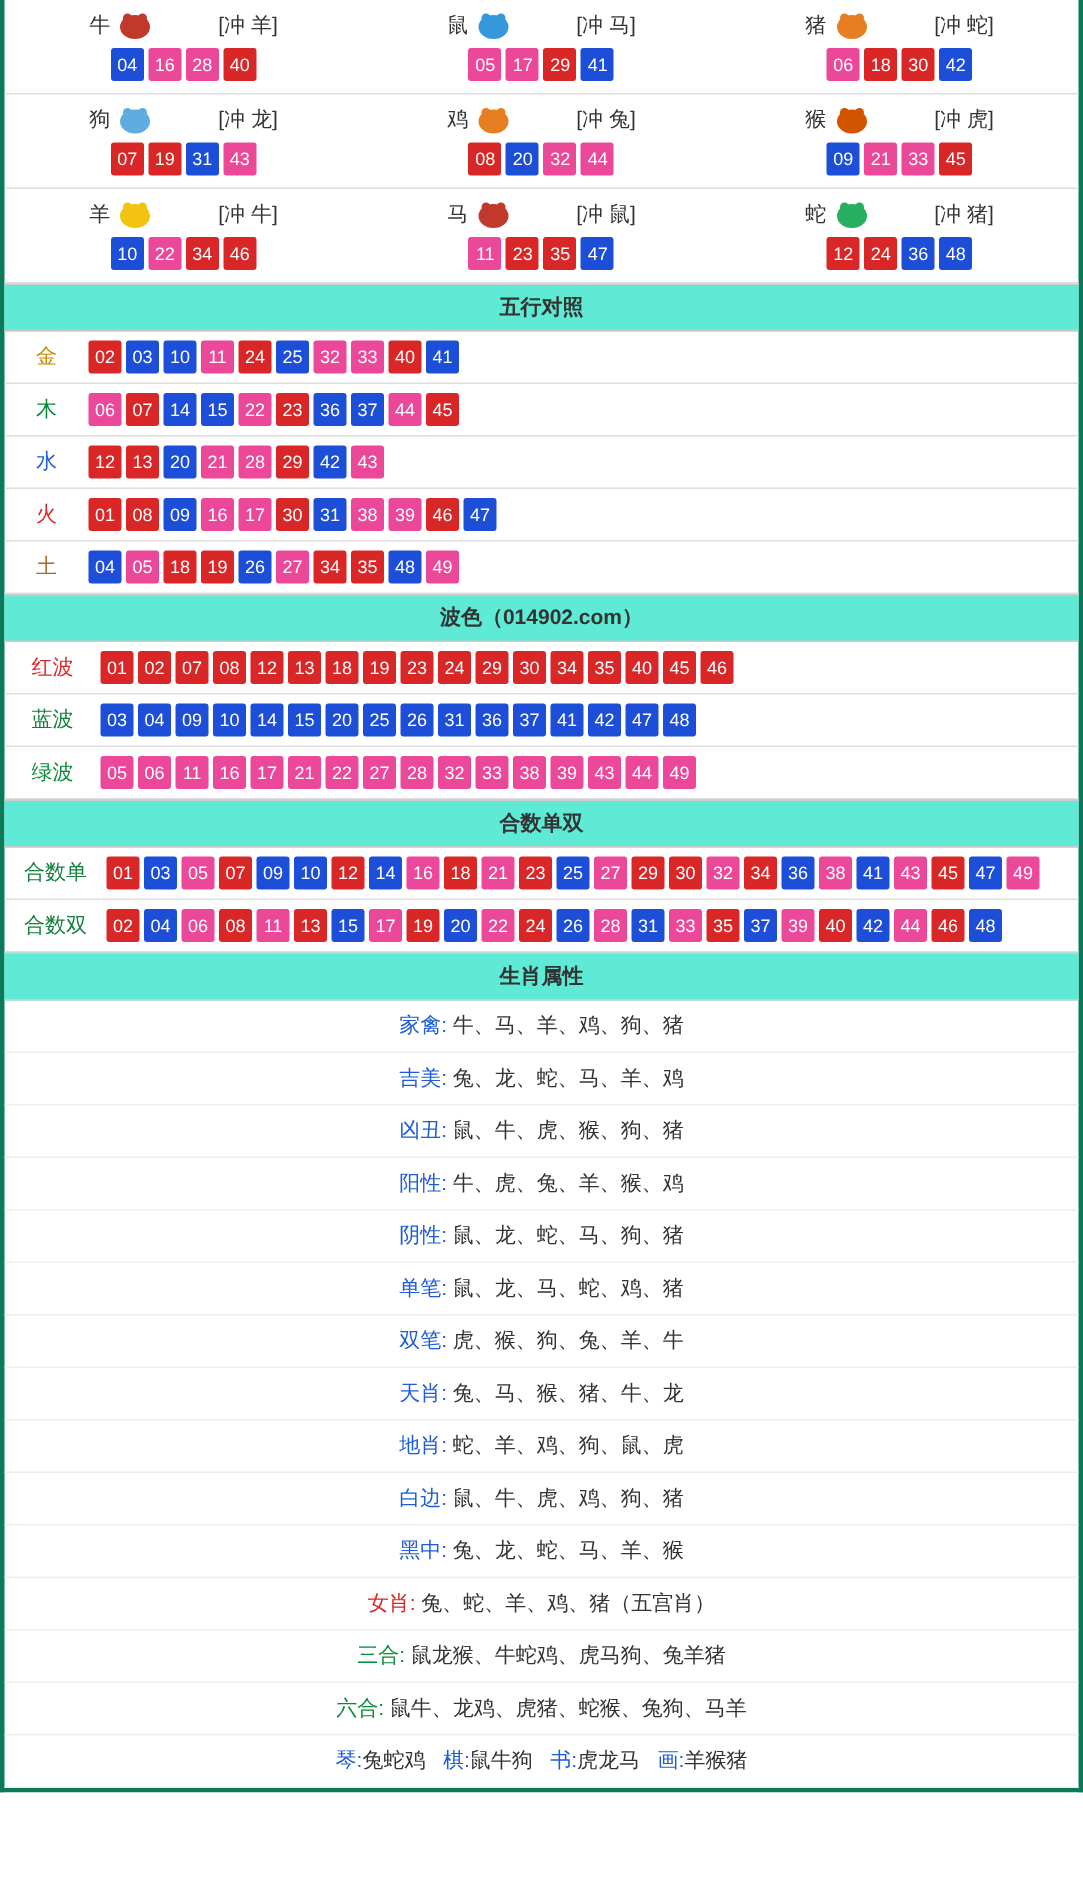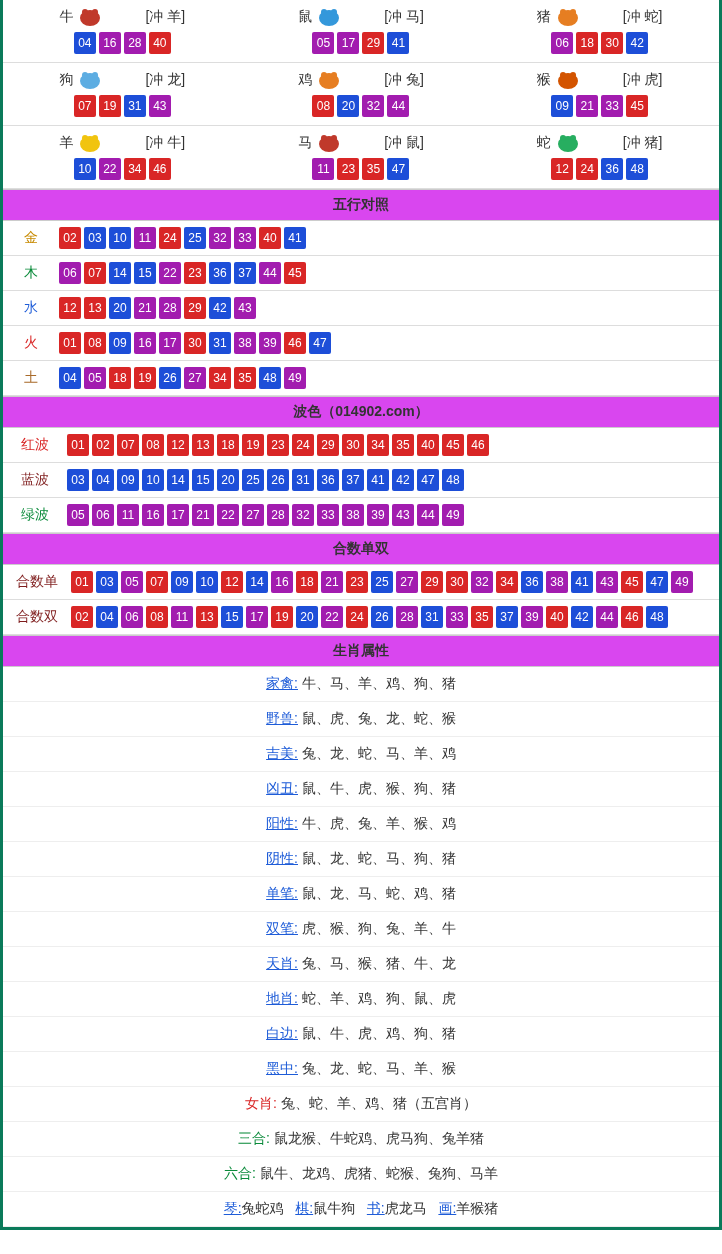--- a/index.html
+++ b/index.html
@@ -8,35 +8,35 @@
   .zodiac-grid { display: grid; grid-template-columns: 1fr 1fr 1fr; }
   .zodiac-cell { text-align: center; padding: 6px 4px 8px; border-bottom: 1px solid #ddd; }
   .zlabel { display: flex; align-items: center; justify-content: center; gap: 2px; margin-bottom: 4px; }
   .zname { color: #333; }
   .zicon { width: 30px; height: 22px; display: inline-block; }
   .zclash { color: #333; margin-left: 38px; }
   .balls { display: flex; justify-content: center; gap: 3px; flex-wrap: wrap; }
   .ball { display: inline-block; width: 22px; height: 22px; line-height: 22px; color: #fff; font-size: 12px; text-align: center; border-radius: 2px; }
   .r { background: #d92626; }
   .b { background: #1d4ed8; }
-  .g { background: #a21caf; }
-  .section-header { background: #d946ef; text-align: center; font-weight: bold; padding: 6px; border-top: 1px solid #ccc; border-bottom: 1px solid #ccc; color: #333; }
+  .g { background: #ec4899; }
+  .section-header { background: #5eead4; text-align: center; font-weight: bold; padding: 6px; border-top: 1px solid #ccc; border-bottom: 1px solid #ccc; color: #333; }
   .row { display: flex; align-items: center; border-bottom: 1px solid #ddd; padding: 6px 8px; gap: 8px; }
   .row-label { width: 48px; text-align: center; flex-shrink: 0; }
   .row-balls { display: flex; flex-wrap: wrap; gap: 3px; }
   .gold { color: #c78a00; }
   .wood { color: #0a8a3a; }
   .water { color: #1e5cd8; }
   .fire { color: #d92626; }
   .earth { color: #a86a2a; }
   .red-t { color: #d92626; }
-  .blue-t { color: #7f1d1d; }
+  .blue-t { color: #15803d; }
   .green-t { color: #0a8a3a; }
   .attr-row { text-align: center; padding: 8px; border-bottom: 1px solid #eee; color: #333; }
-  .attr-row .lbl { color: #1e5cd8; text-decoration: underline; }
+  .attr-row .lbl { color: #1e5cd8; }
   .attr-row .lbl-green { color: #0a8a3a; }
   .attr-row .lbl-red { color: #d92626; margin-top: 30px; }
 </style>
 </head>
 <body>
 
 <div class="frame">
 
   <div class="zodiac-grid" id="zodiac-grid">
       <div class="zodiac-cell">
@@ -417,21 +417,20 @@
           <span class="ball g">44</span>
           <span class="ball r">46</span>
           <span class="ball b">48</span>
         </div>
       </div>
     </div>
 
   <div class="section-header">生肖属性</div>
   <div id="attr-rows">
       <div class="attr-row"><span class="lbl">家禽:</span><span> 牛、马、羊、鸡、狗、猪</span></div>
-      <div class="attr-row"><span class="lbl">野兽:</span><span> 鼠、虎、兔、龙、蛇、猴</span></div>
       <div class="attr-row"><span class="lbl">吉美:</span><span> 兔、龙、蛇、马、羊、鸡</span></div>
       <div class="attr-row"><span class="lbl">凶丑:</span><span> 鼠、牛、虎、猴、狗、猪</span></div>
       <div class="attr-row"><span class="lbl">阳性:</span><span> 牛、虎、兔、羊、猴、鸡</span></div>
       <div class="attr-row"><span class="lbl">阴性:</span><span> 鼠、龙、蛇、马、狗、猪</span></div>
       <div class="attr-row"><span class="lbl">单笔:</span><span> 鼠、龙、马、蛇、鸡、猪</span></div>
       <div class="attr-row"><span class="lbl">双笔:</span><span> 虎、猴、狗、兔、羊、牛</span></div>
       <div class="attr-row"><span class="lbl">天肖:</span><span> 兔、马、猴、猪、牛、龙</span></div>
       <div class="attr-row"><span class="lbl">地肖:</span><span> 蛇、羊、鸡、狗、鼠、虎</span></div>
       <div class="attr-row"><span class="lbl">白边:</span><span> 鼠、牛、虎、鸡、狗、猪</span></div>
       <div class="attr-row"><span class="lbl">黑中:</span><span> 兔、龙、蛇、马、羊、猴</span></div>

